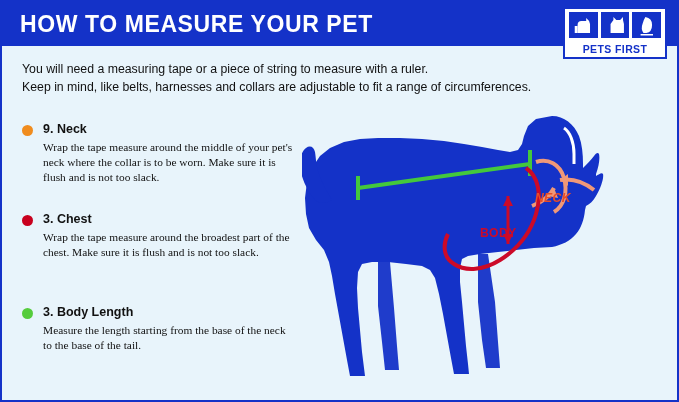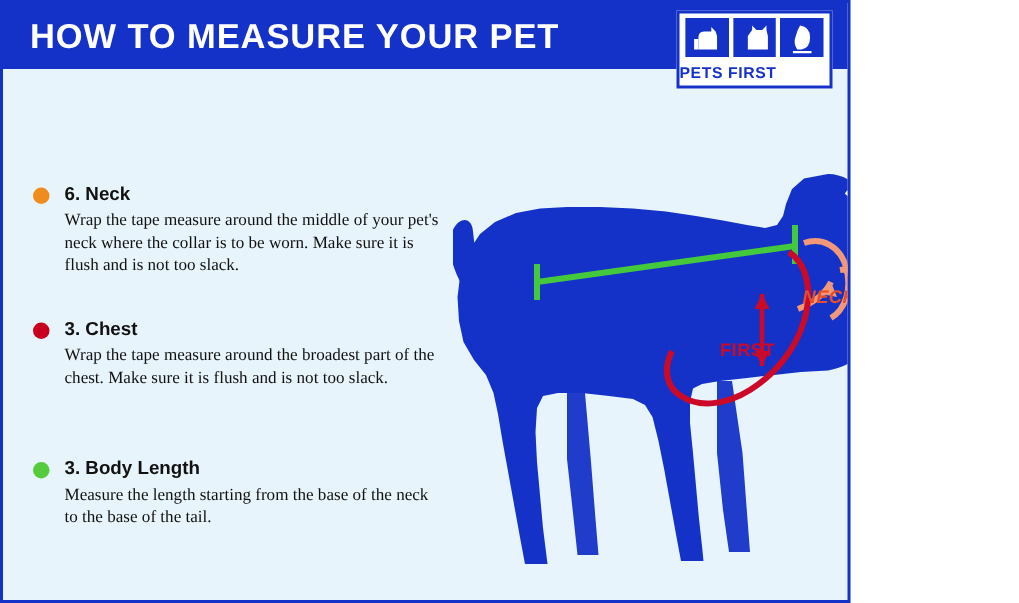--- a/index.html
+++ b/index.html
@@ -5,21 +5,21 @@
   * { box-sizing: border-box; }
   html, body { margin: 0; padding: 0; }
   body {
     width: 679px; height: 402px;
     font-family: "Liberation Sans", sans-serif;
     background: #ffffff;
     overflow: hidden;
   }
   #page {
     position: relative;
-    width: 567px; height: 402px;
+    width: 679px; height: 402px;
     background: #e8f4fb;
     border: 2px solid #1432c8;
     overflow: hidden;
     padding-left: 25px;
   }
   
   #header {
     position: absolute;
     left: 0; top: 0;
     width: 675px; height: 44px;
@@ -50,20 +50,21 @@
     gap: 3px;
   }
   #logo-pics > div {
     flex: 1;
     background: #1432c8;
     position: relative;
   }
   #logo-text {
     position: absolute;
     left: 0; right: 0; bottom: 2px;
+    text-align: center;
     color: #1432c8;
     font-size: 10.5px;
     font-weight: bold;
     letter-spacing: 0.4px;
   }
   
   #intro {
     position: absolute;
     left: 20px; top: 58px;
     width: 600px;
@@ -149,24 +150,28 @@
         <svg viewBox="0 0 30 26" width="100%" height="100%" preserveAspectRatio="none">
           <rect width="30" height="26" fill="#1432c8"></rect>
           <path d="M14 5 Q21 6 21 13 Q21 20 15 21 L12 21 Q9 17 11 12 Q12 8 14 5 Z" fill="#ffffff"></path>
           <path d="M9 22 L22 22 L22 23.5 L9 23.5 Z" fill="#ffffff"></path>
         </svg>
       </div>
     </div>
     <div id="logo-text">PETS FIRST</div>
   </div>
 
+  <div id="intro">
+    <div>You will need a measuring tape or a piece of string to measure with a ruler.</div>
+    <div>Keep in mind, like belts, harnesses and collars are adjustable to fit a range of circumferences.</div>
+  </div>
 
   <div class="step" id="step1">
     <div class="bullet" style="background:#f08c1e"></div>
-    <div class="step-title">6. Neck</div>
+    <div class="step-title">9. Neck</div>
     <div class="step-body">Wrap the tape measure around the middle of your pet's neck where the collar is to be worn. Make sure it is flush and is not too slack.</div>
   </div>
 
   <div class="step" id="step2">
     <div class="bullet" style="background:#c8001e"></div>
     <div class="step-title">3. Chest</div>
     <div class="step-body">Wrap the tape measure around the broadest part of the chest. Make sure it is flush and is not too slack.</div>
   </div>
 
   <div class="step" id="step3">
@@ -295,16 +300,16 @@
                  C182 168 164 170 152 162 C142 156 140 144 146 132" stroke="#cc0a28" stroke-width="4" fill="none"></path>
         <path d="M206 142 L206 94" stroke="#cc0a28" stroke-width="3" fill="none"></path>
         <path d="M206 94 L201 104 L211 104 Z" fill="#cc0a28"></path>
         <path d="M206 142 L201 132 L211 132 Z" fill="#cc0a28"></path>
       </g>
 
       <g></g>
     </svg>
 
     <div class="art-label" id="label-neck">NECK</div>
-    <div class="art-label" id="label-chest">FIRST</div>
+    <div class="art-label" id="label-chest">BODY</div>
   </div>
 
 </div>
 
 </body></html>

